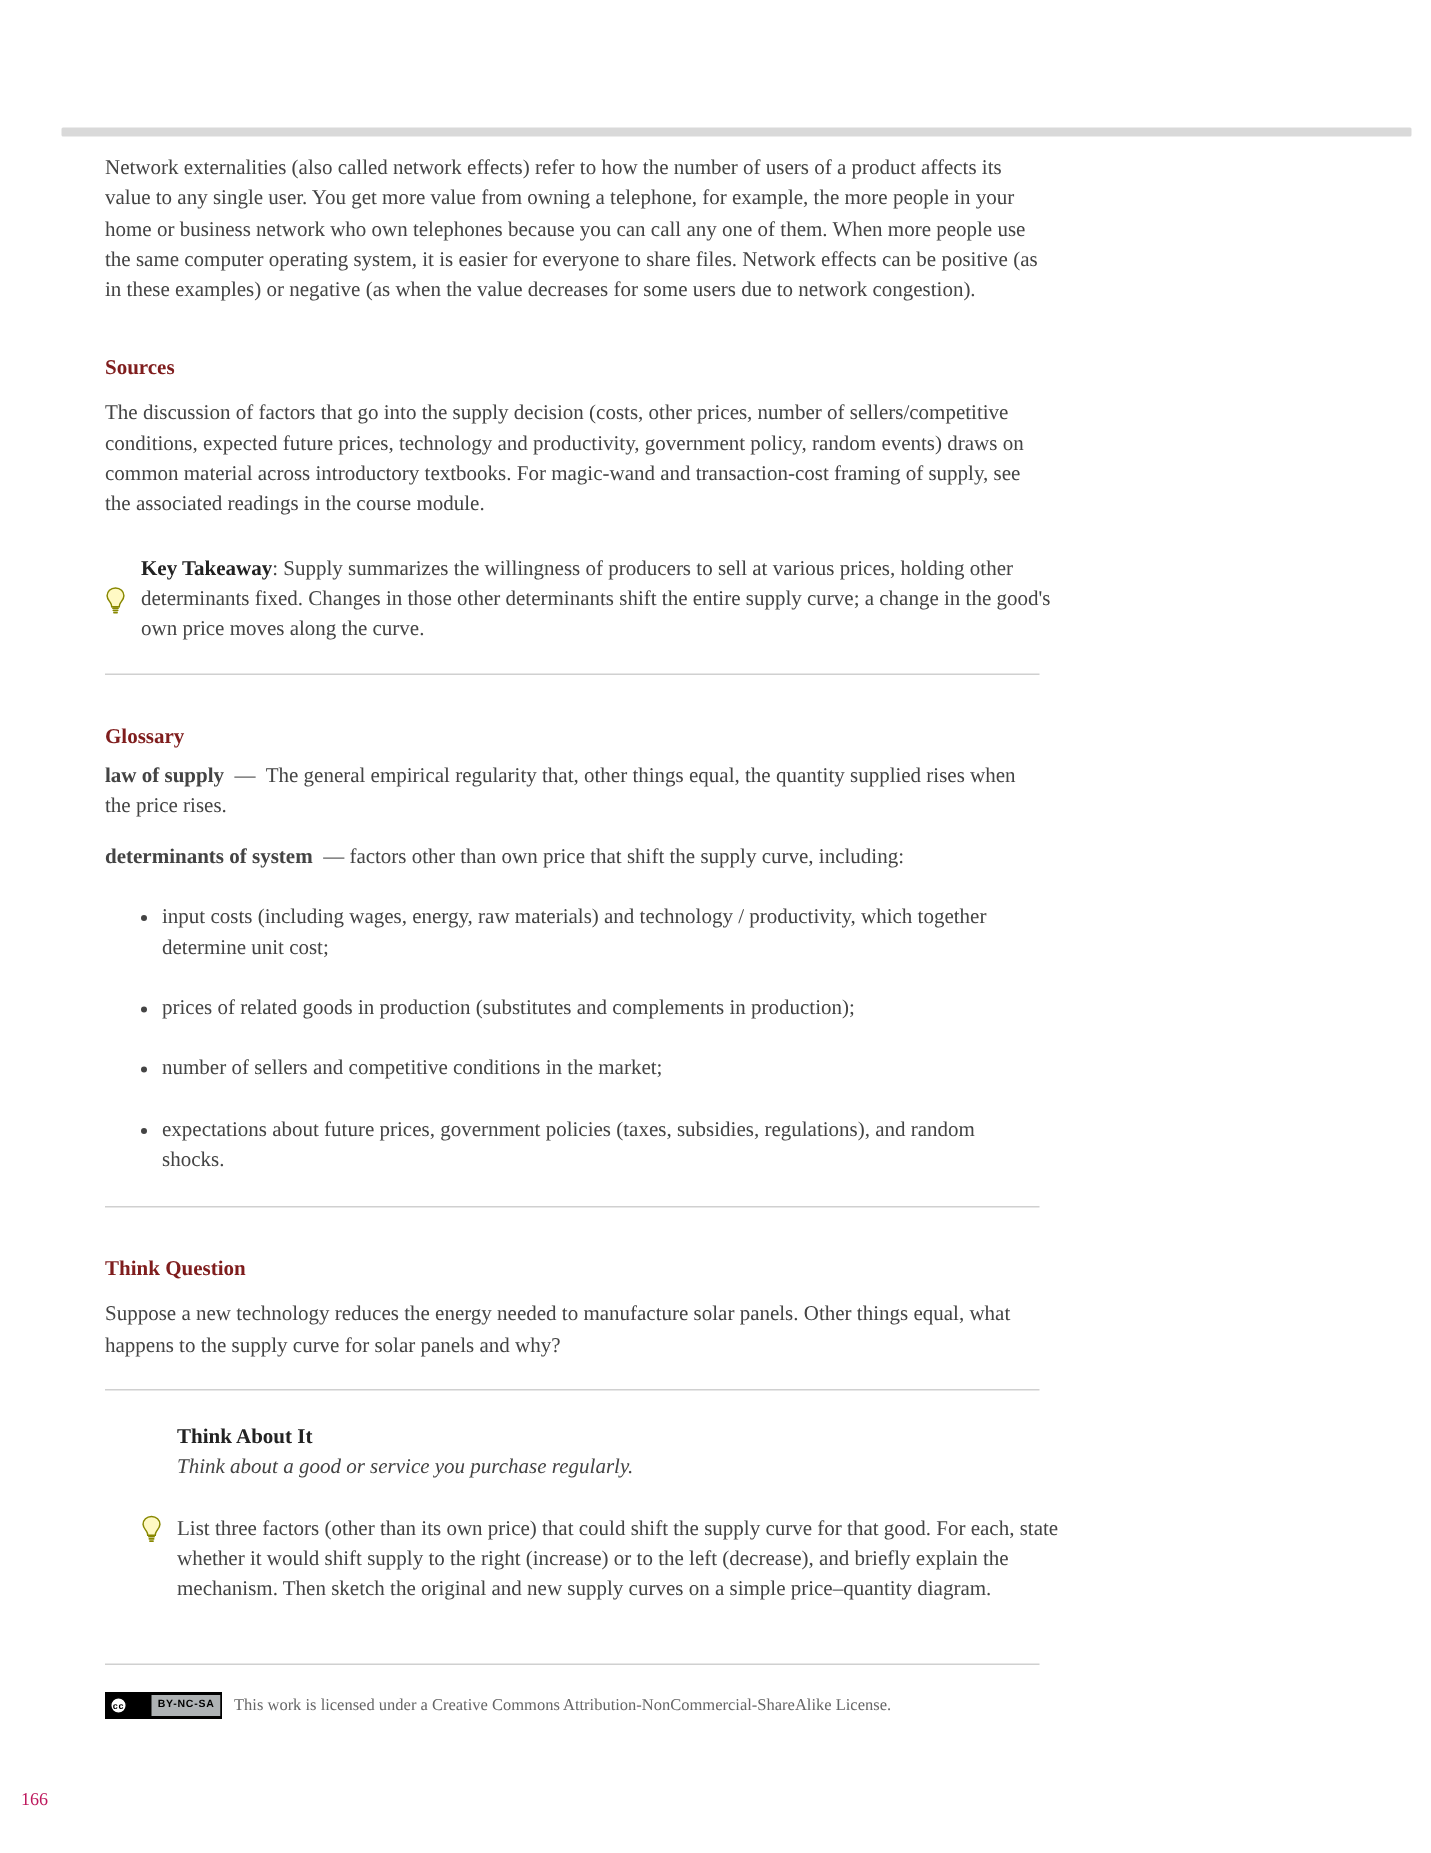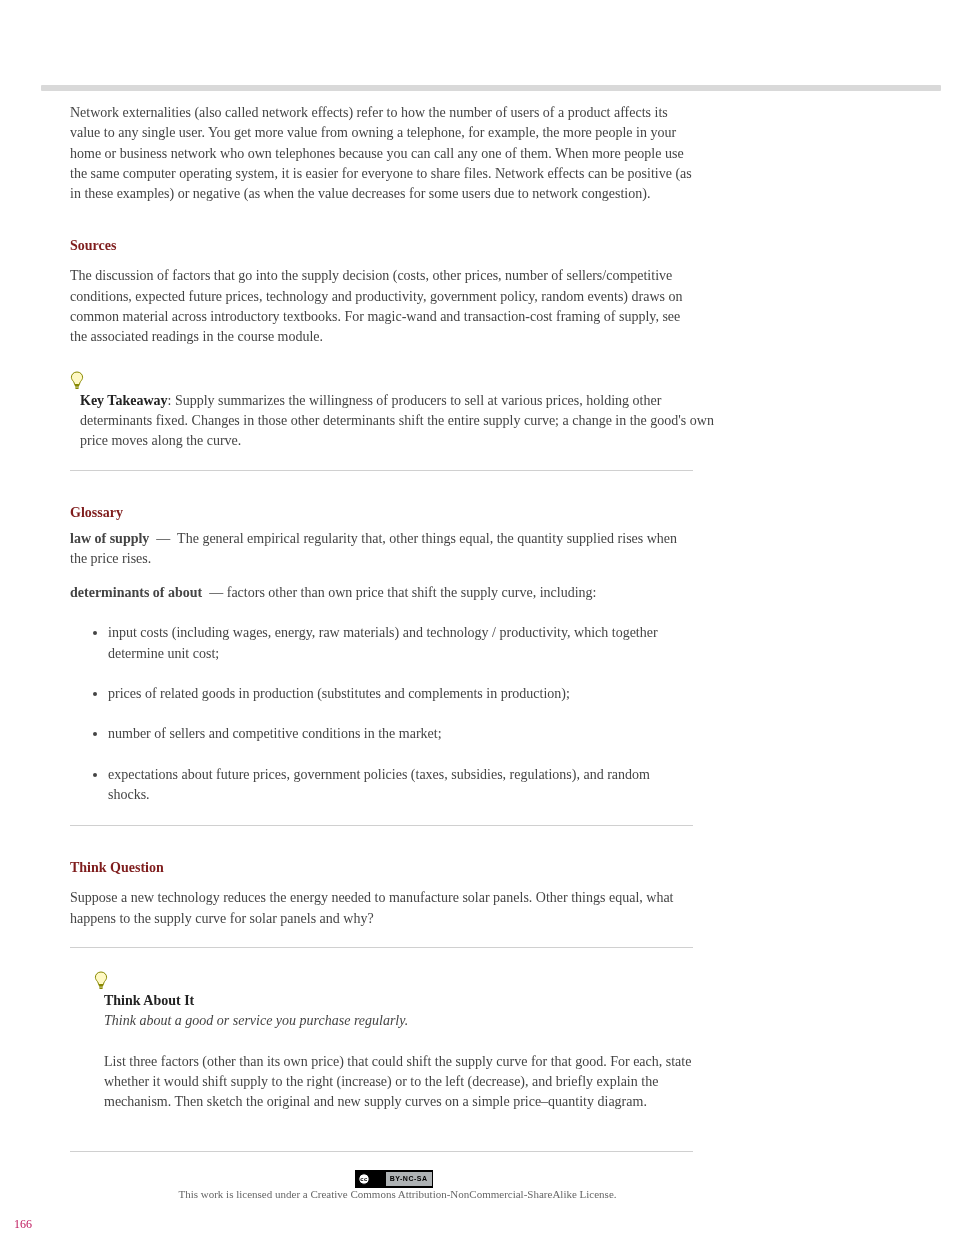--- a/index.html
+++ b/index.html
@@ -47,23 +47,22 @@
     margin: 12px 24px 12px 24px;
   }
   .h-sub {
     font-size: 14px;
     font-weight: bold;
     color: #7f1d1d;
     margin: 34px 24px 8px 24px;
   }
   .lightbulb-row {
     display: flex;
-    align-items: flex-start;
+    align-items: center;
     margin: 22px 0 0 24px;
-    flex-direction: column;
   }
   .lightbulb-row.indented {
     margin-left: 48px;
   }
   .bulb {
     width: 14px;
     flex: 0 0 14px;
     margin-top: 1px;
   }
   .bulb svg {
@@ -103,21 +102,20 @@
   }
   ul.bullets li {
     margin: 20px 0;
   }
   .license-row {
     display: flex;
     align-items: center;
     margin: 10px 0 0 24px;
     font-size: 13px;
     color: #444444;
-    flex-direction: column;
   }
   .ccbadge {
     width: 76px;
     height: 16px;
     background: #000000;
     color: #ffffff;
     display: inline-flex;
     align-items: center;
     border: 1px solid #000000;
     font-family: Arial, sans-serif;
@@ -198,21 +196,21 @@
 
   <div class="h-sub">Glossary</div>
 
   <div class="defn-block">
     <span class="term">law of supply</span>
     &nbsp;—&nbsp;
     <span>The general empirical regularity that, other things equal, the quantity supplied rises when the price rises.</span>
   </div>
 
   <div class="defn-block" style="margin-top:14px;">
-    <span class="term">determinants of about</span>
+    <span class="term">determinants of system</span>
     &nbsp;— factors other than own price that shift the supply curve, including:
   </div>
   <ul class="bullets">
     <li>input costs (including wages, energy, raw materials) and technology / productivity, which together determine unit cost;</li>
     <li>prices of related goods in production (substitutes and complements in production);</li>
     <li>number of sellers and competitive conditions in the market;</li>
     <li>expectations about future prices, government policies (taxes, subsidies, regulations), and random shocks.</li>
   </ul>
 
   <hr class="hr-thin">

